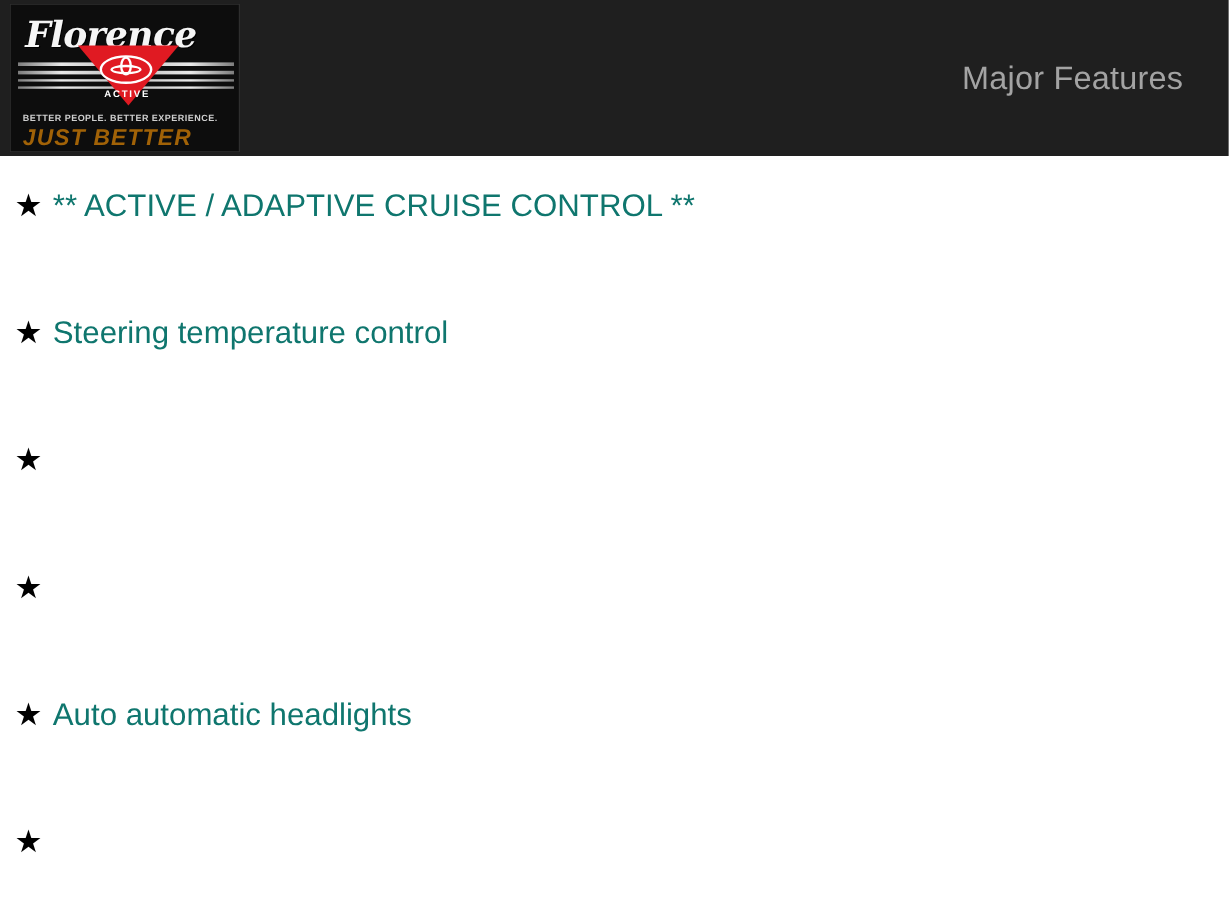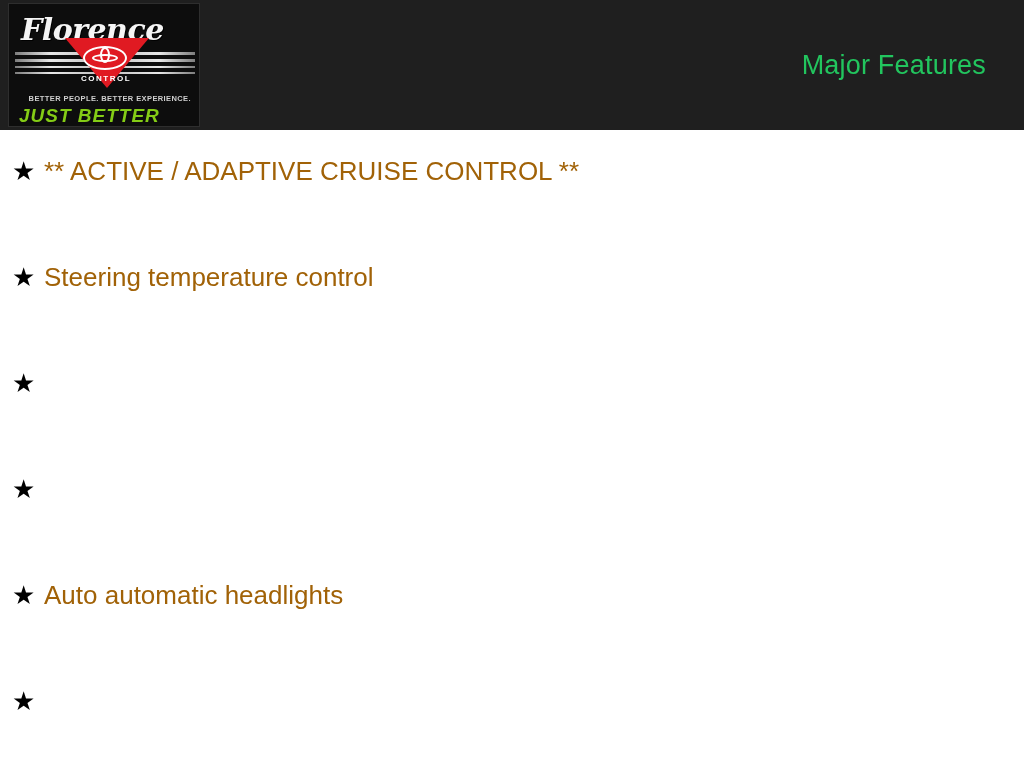--- a/index.html
+++ b/index.html
@@ -29,21 +29,21 @@
     width: 1024px;
     height: 130px;
     background: #1f1f1f;
     box-sizing: border-box;
   }
 
   .header-title {
     position: absolute;
     right: 38px;
     top: 50px;
-    color: #22c55e;
+    color: #a3a3a3;
     font-size: 27px;
     font-weight: normal;
     letter-spacing: 0.2px;
     white-space: nowrap;
   }
 
   
   .logo {
     position: absolute;
     left: 8px;
@@ -143,28 +143,28 @@
   }
   .logo-tagline {
     position: absolute;
     left: 10px;
     top: 90px;
     width: 172px;
     color: #cfcfcf;
     font-size: 7.5px;
     font-weight: bold;
     letter-spacing: 0.4px;
-    text-align: right;
+    text-align: left;
   }
   .logo-justbetter {
     position: absolute;
     left: 10px;
     top: 101px;
     width: 172px;
-    color: #84cc16;
+    color: #a16207;
     font-size: 19px;
     font-style: italic;
     font-weight: bold;
     letter-spacing: 1px;
     text-align: left;
   }
 
   
   .content {
     position: absolute;
@@ -187,21 +187,21 @@
     flex: 0 0 auto;
     width: 32px;
     color: #000000;
     font-size: 26px;
     line-height: 34px;
     text-align: left;
   }
 
   .bullet-text {
     flex: 1 1 auto;
-    color: #a16207;
+    color: #0f766e;
     font-size: 26px;
     line-height: 34px;
     white-space: nowrap;
   }
 </style>
 </head>
 <body>
 
 <div class="slide">
 
@@ -218,21 +218,21 @@
       </div>
 
       <div class="logo-triangle"></div>
 
       <div class="logo-toyota-mark">
         <div class="oval-out"></div>
         <div class="oval-h"></div>
         <div class="oval-v"></div>
       </div>
 
-      <div class="logo-toyota-text">CONTROL</div>
+      <div class="logo-toyota-text">ACTIVE</div>
       <div class="logo-tagline">BETTER PEOPLE. BETTER EXPERIENCE.</div>
       <div class="logo-justbetter">JUST BETTER</div>
     </div>
 
     <div class="header-title">Major Features</div>
   </div>
 
   <div class="content">
 
     <div class="bullet-row">

